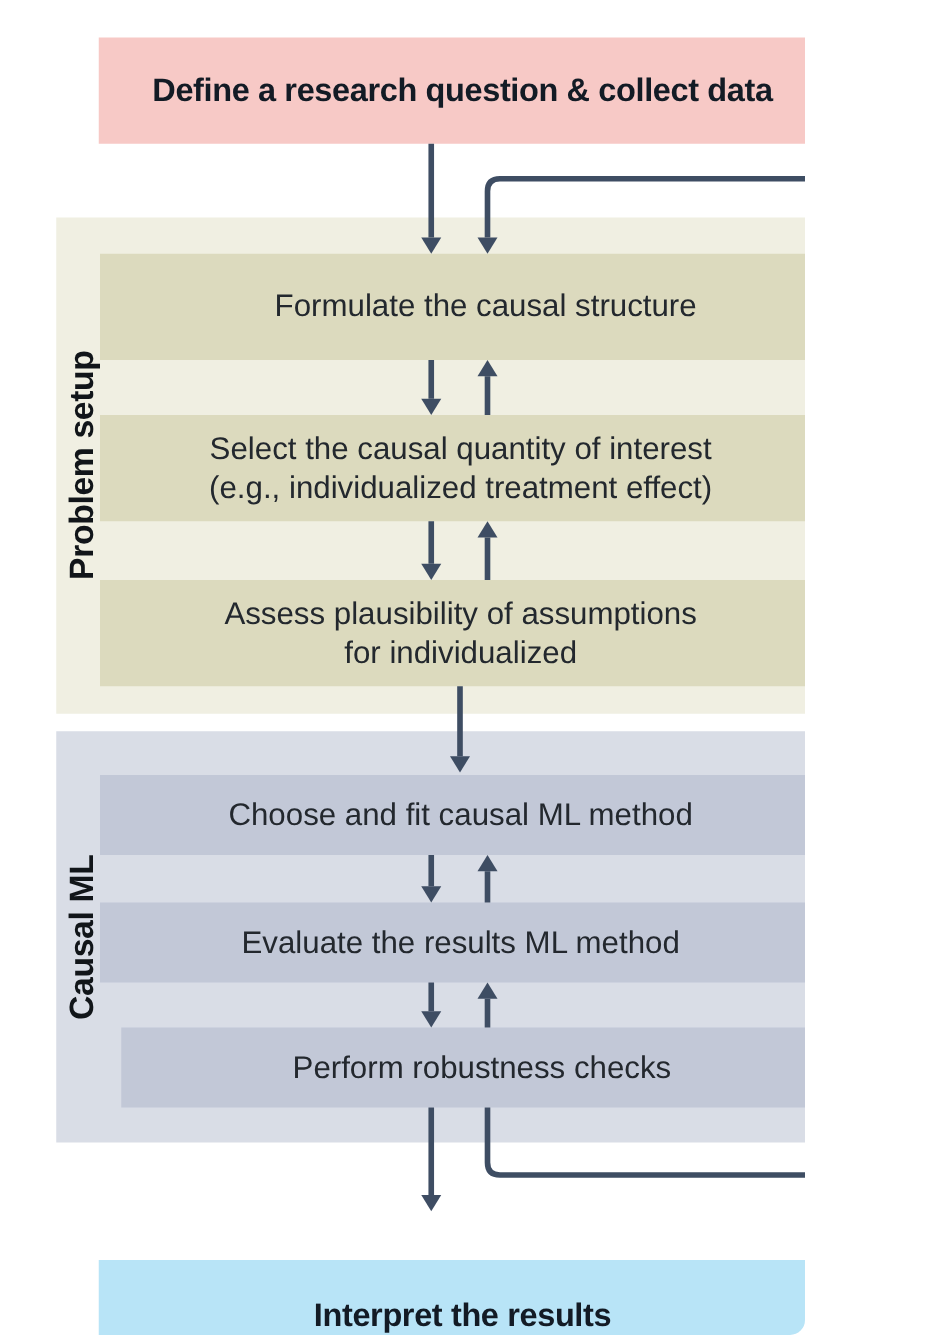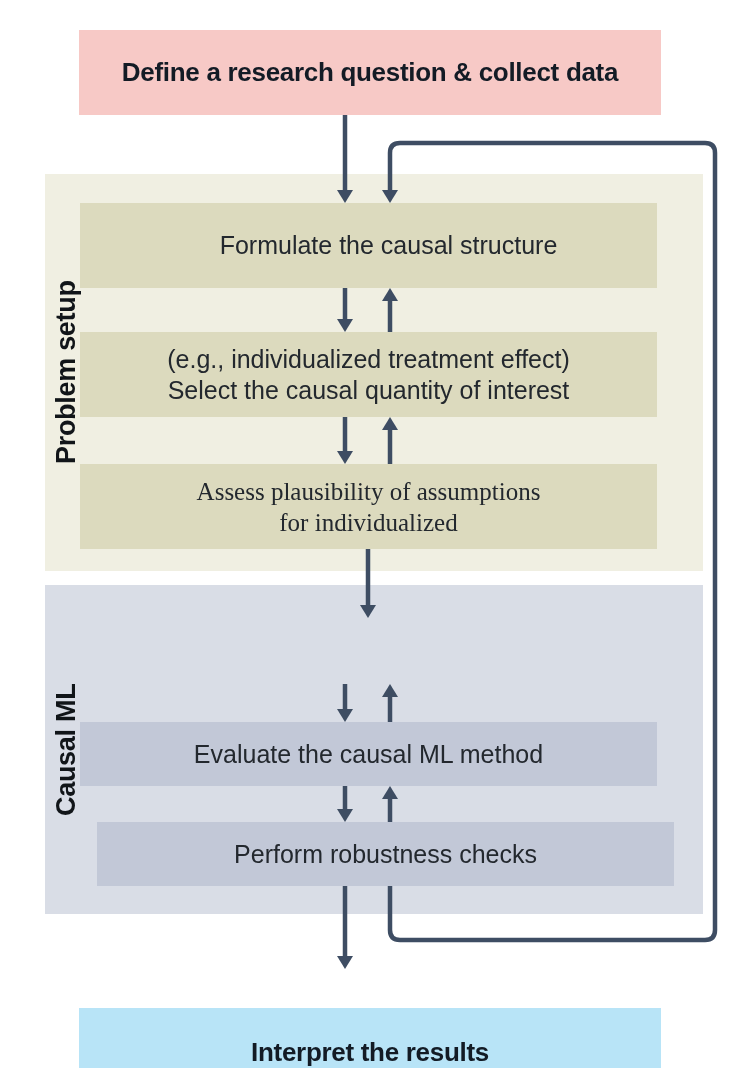--- a/index.html
+++ b/index.html
@@ -1,22 +1,23 @@
 <!DOCTYPE html>
 <html><head>
 <meta charset="utf-8">
 <style>
   html, body { margin: 0; padding: 0; background: #ffffff; }
   .canvas {
     position: relative;
-    width: 752px;
+    width: 644px;
     height: 1068px;
     background: #ffffff;
     font-family: "Liberation Sans", sans-serif;
     overflow: hidden;
+    border-radius: 12px;
   }
   .node {
     position: absolute;
     display: flex;
     align-items: center;
     justify-content: center;
     text-align: center;
     box-sizing: border-box;
   }
   .banner {
@@ -76,36 +77,39 @@
   </div>
 
   <div class="section section-problem">
     <div class="section-label">Problem setup</div>
 
     <div class="node step step-beige" style="top: 29px; height: 85px; padding-left: 40px;">
       <span>Formulate the causal structure</span>
     </div>
 
     <div class="node step step-beige" style="top: 158px; height: 85px;">
+      <span>Select the causal quantity of interest</span>
       <span>(e.g., individualized treatment effect)</span>
-      <span>Select the causal quantity of interest</span>
     </div>
 
-    <div class="node step step-beige" style="top: 290px; height: 85px; font-family: Liberation Serif, serif;">
+    <div class="node step step-beige" style="top: 290px; height: 85px;">
       <span>Assess plausibility of assumptions</span>
       <span>for individualized</span>
     </div>
   </div>
 
   <div class="section section-causal">
     <div class="section-label">Causal ML</div>
 
+    <div class="node step step-blue" style="top: 35px; height: 64px;">
+      <span>Choose and fit causal ML method</span>
+    </div>
 
     <div class="node step step-blue" style="top: 137px; height: 64px;">
-      <span>Evaluate the causal ML method</span>
+      <span>Evaluate the results ML method</span>
     </div>
 
     <div class="node step step-blue" style="top: 237px; height: 64px; margin-left: 17px;">
       <span>Perform robustness checks</span>
     </div>
   </div>
 
   <div class="node banner result-box">
     <span>Interpret the results</span>
   </div>

